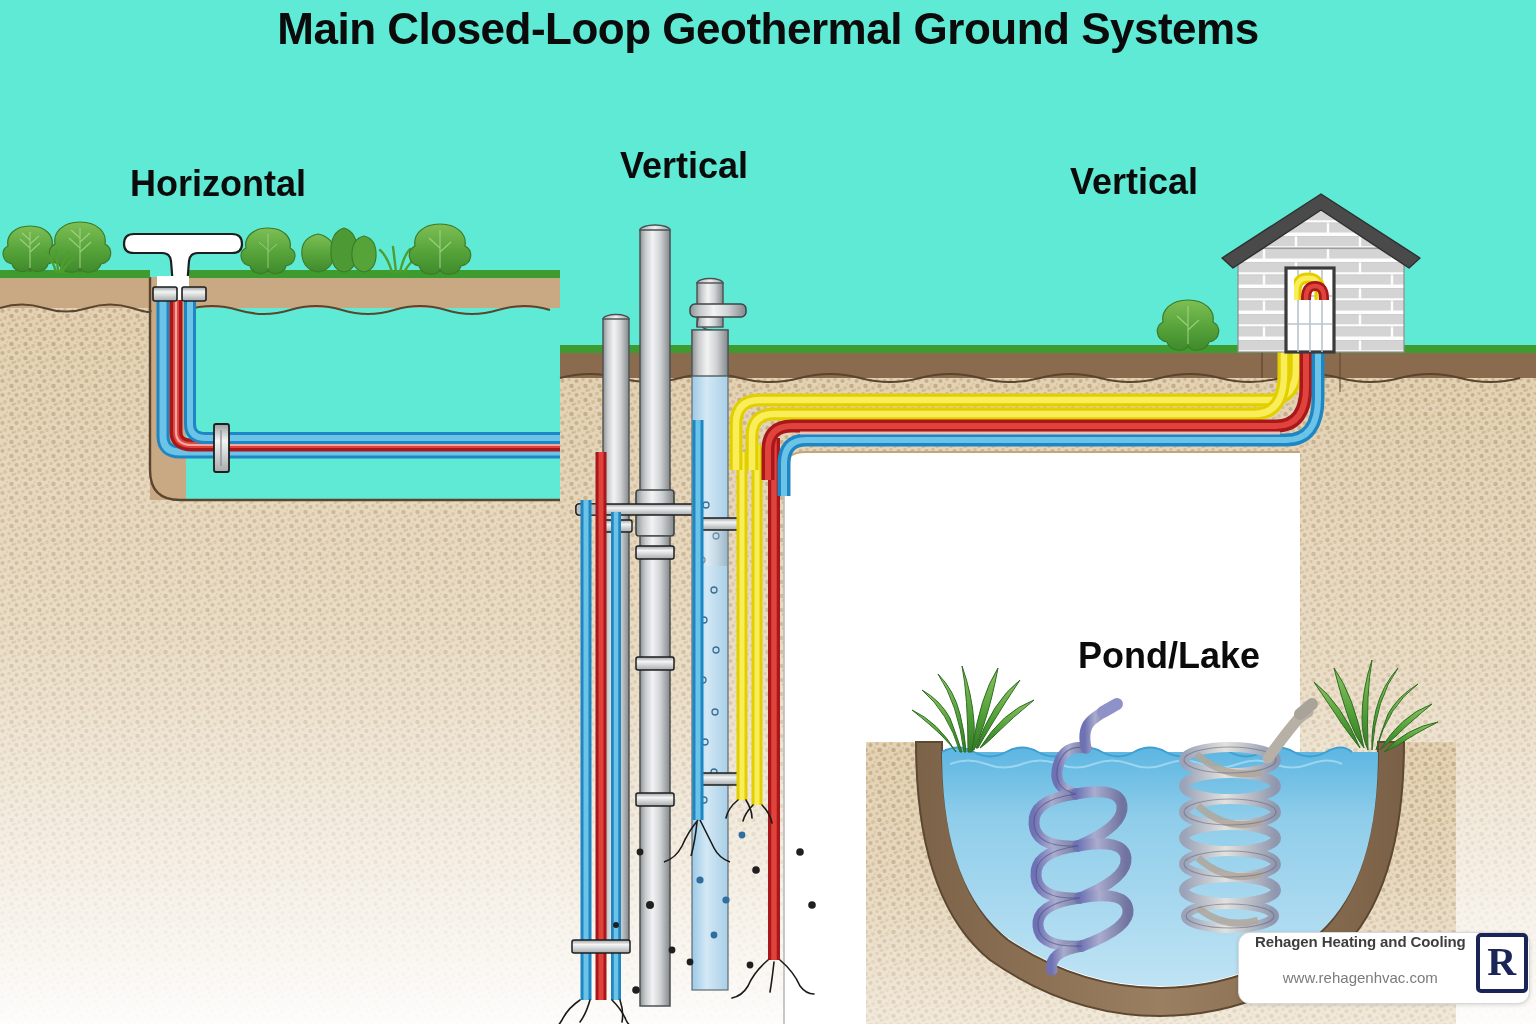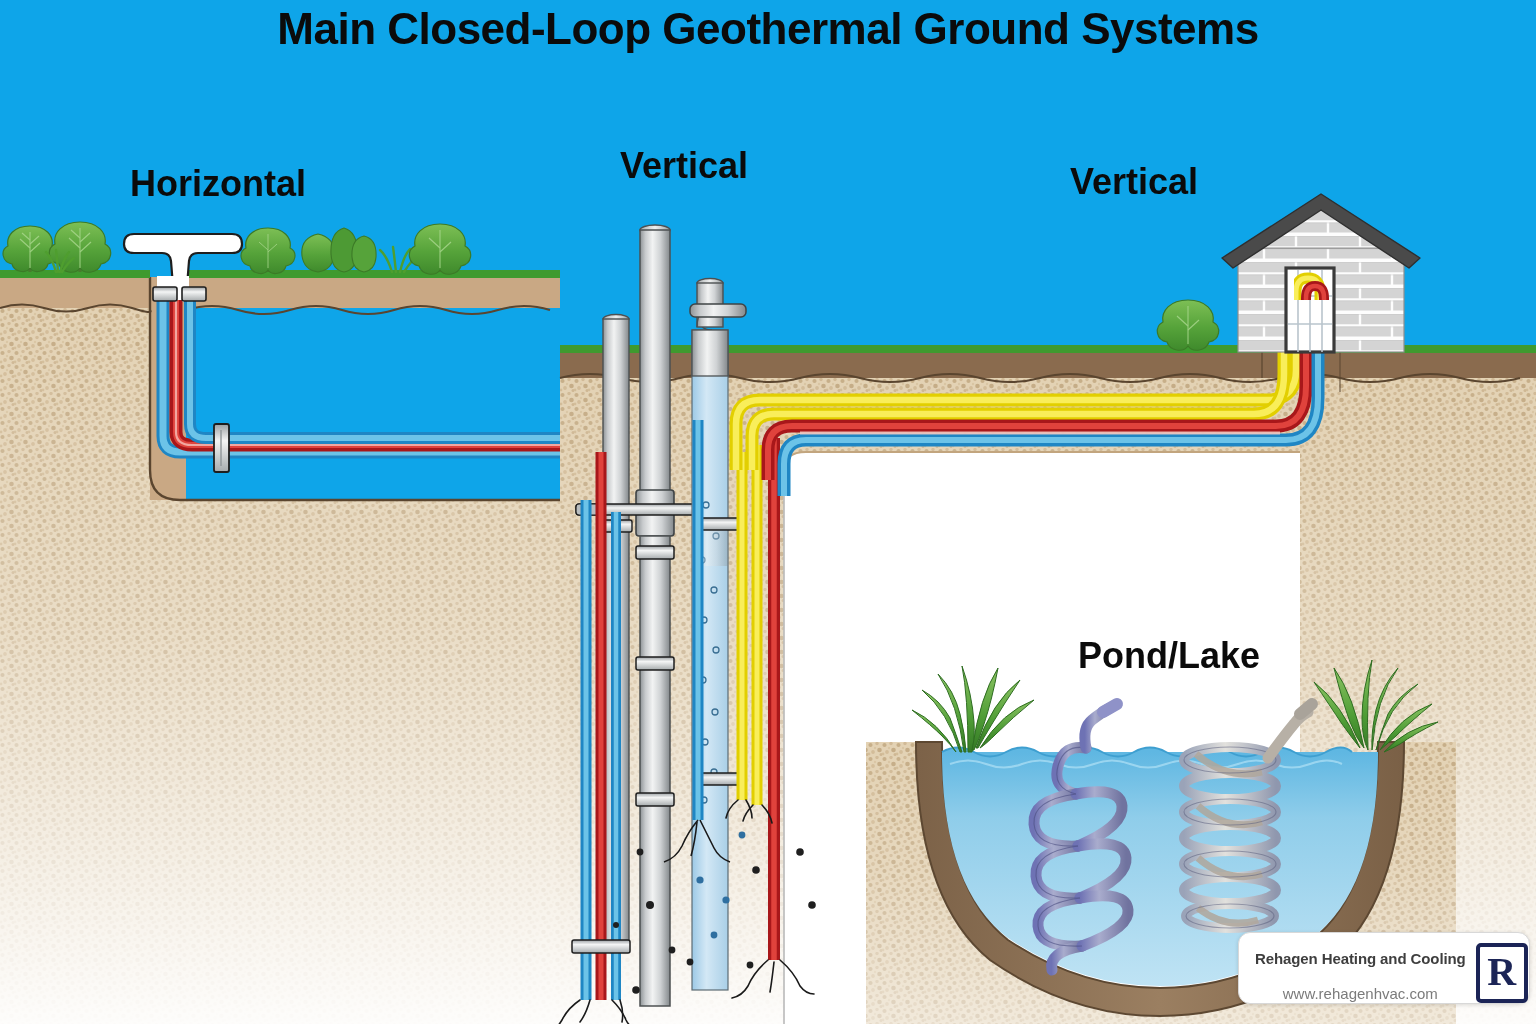--- a/index.html
+++ b/index.html
@@ -1,27 +1,27 @@
 <!DOCTYPE html>
 <html><head>
 <meta charset="utf-8">
 <style>
   html,body{margin:0;padding:0;background:#fff;}
   body{width:1536px;height:1024px;overflow:hidden;font-family:"Liberation Sans",sans-serif;}
-  #stage{position:relative;width:1536px;height:1024px;background:#0ea5e9;}
+  #stage{position:relative;width:1536px;height:1024px;background:#5eead4;}
   svg#scene{position:absolute;left:0;top:0;width:1536px;height:1024px;display:block;}
 
   .ttl{font-family:"Liberation Sans",sans-serif;font-weight:bold;fill:#0b0b0b;}
 
   
   #logo-card{
     position:absolute;left:1238px;top:932px;width:292px;height:72px;
     background:#ffffff;border:1px solid #d8d8d8;border-radius:12px;
     box-shadow:0 1px 4px rgba(0,0,0,.14);
-    display:flex;align-items:flex-end;justify-content:space-between;
+    display:flex;align-items:flex-start;justify-content:space-between;
     padding:0 14px 0 16px;box-sizing:border-box;
   }
   #logo-text{display:flex;flex-direction:column;align-items:center;line-height:1.18;}
   #logo-name{font-size:15px;font-weight:bold;color:#3e3e3e;letter-spacing:-0.1px;white-space:nowrap;}
   #logo-url{font-size:15px;color:#7b7b7b;white-space:nowrap;margin-top:18px;}
   #logo-mark{
     width:44px;height:52px;border:4px solid #1b2456;border-radius:5px;
     display:flex;align-items:center;justify-content:center;flex:0 0 auto;margin-left:10px;
   }
   #logo-mark span{font-family:"Liberation Serif",serif;font-weight:bold;font-size:40px;color:#1b2456;line-height:1;margin-top:-2px;}

